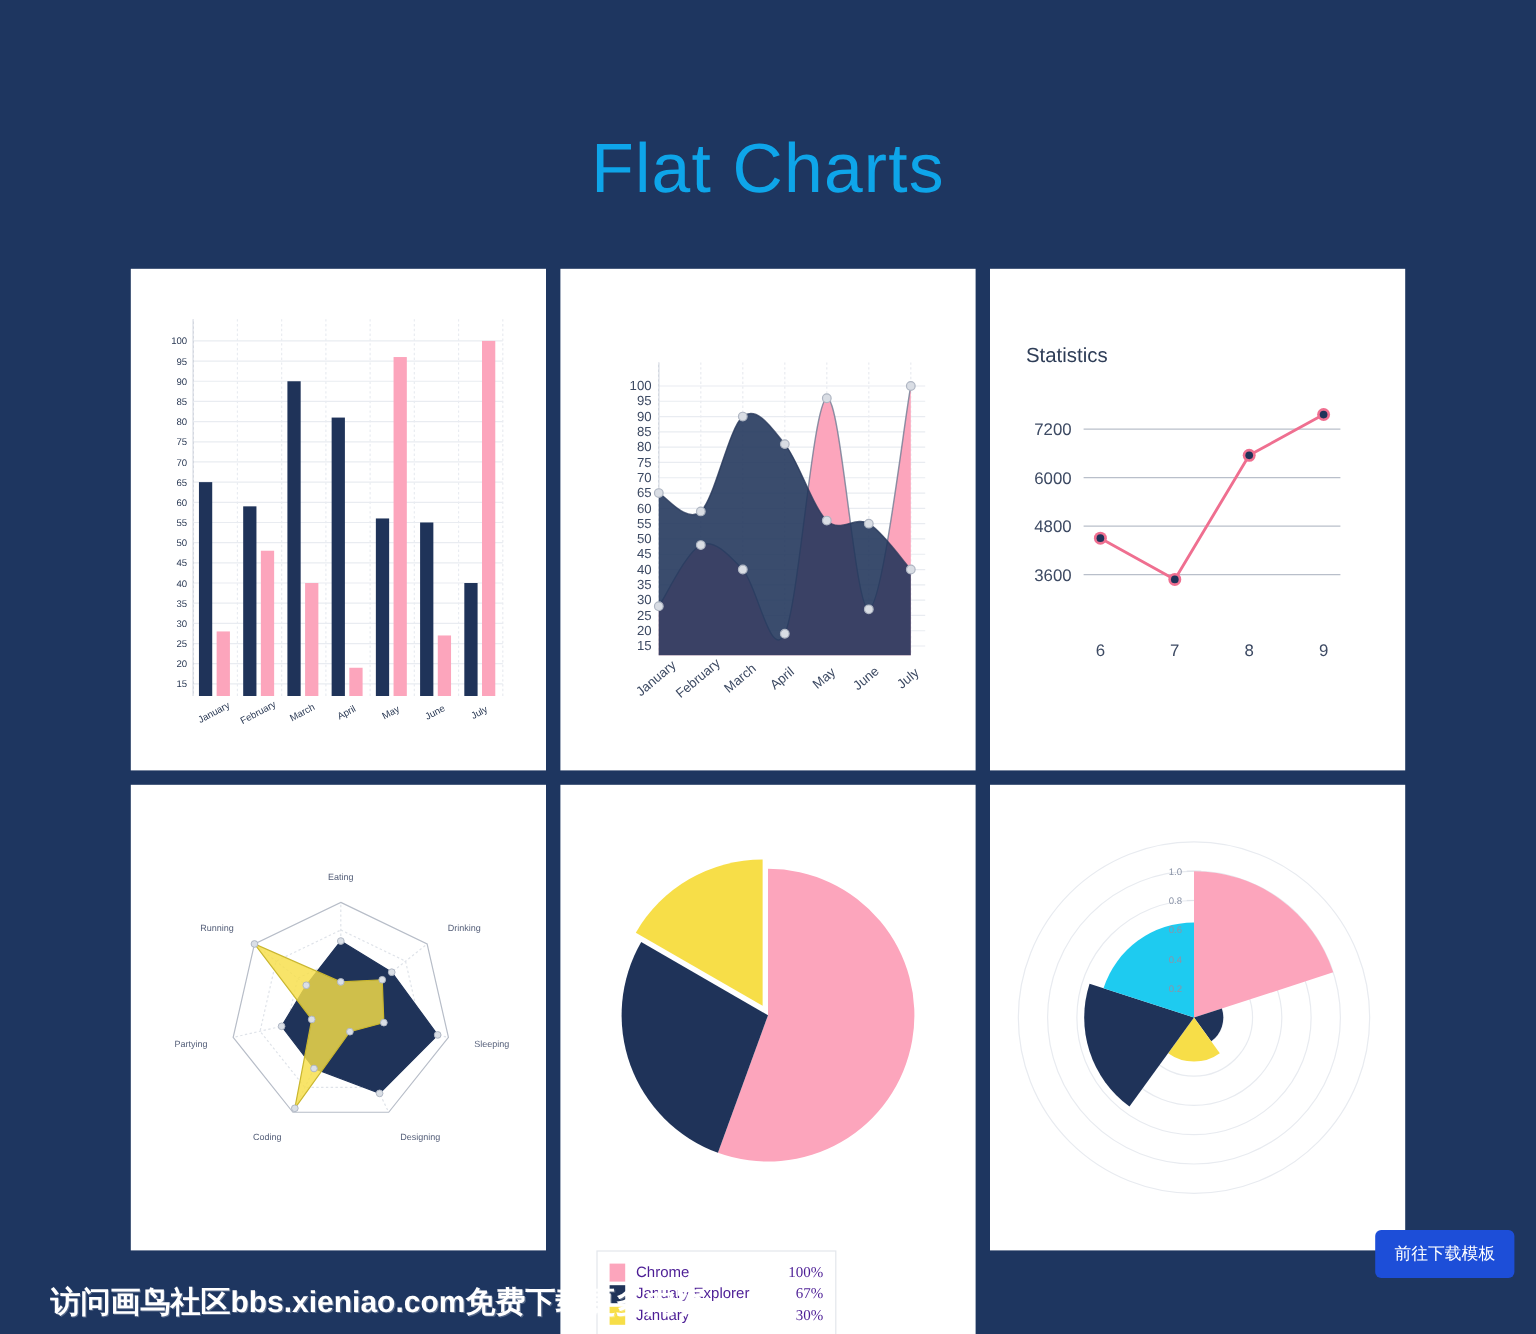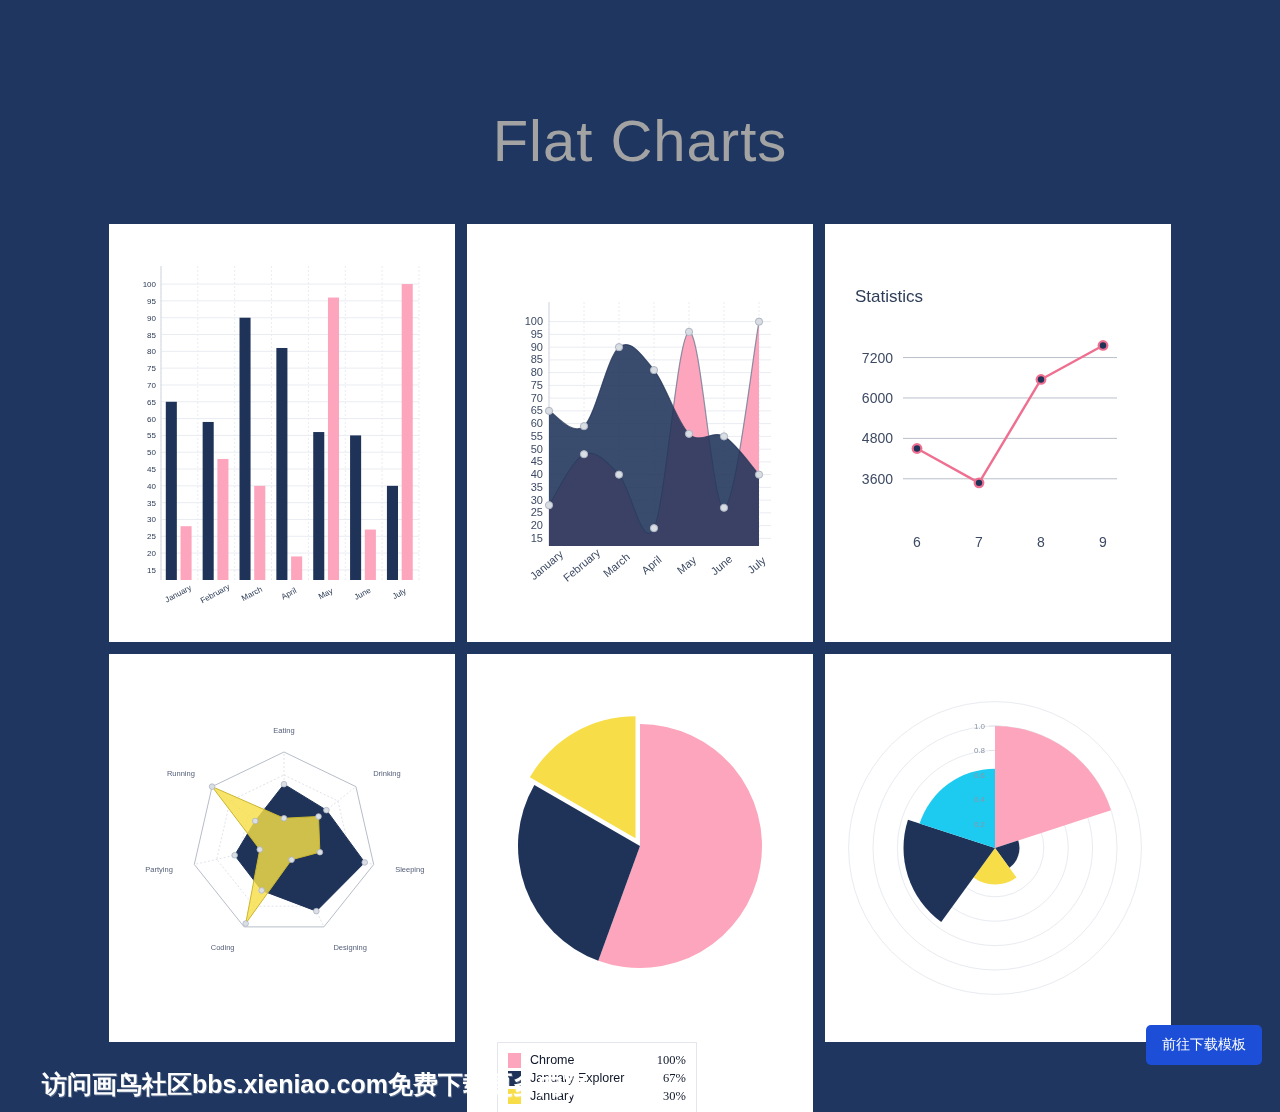--- a/index.html
+++ b/index.html
@@ -9,21 +9,21 @@
   body {
     width: 1280px;
     height: 1112px;
     background: #1e3660;
     font-family: "Liberation Sans", sans-serif;
     overflow: hidden;
     position: relative;
   }
   .page-title {
     text-align: center;
-    color: #a3a3a3;
+    color: #0ea5e9;
     font-size: 58px;
     font-weight: 300;
     letter-spacing: 1px;
     margin: 0;
     padding-top: 112px;
     line-height: 1;
   }
   .grid {
     width: 1062px;
     margin: 54px auto 0 auto;
@@ -80,21 +80,21 @@
     width: 200px;
     border: 1px solid #e3e6ec;
     background: #fff;
     padding: 8px 10px 9px 10px;
     box-sizing: border-box;
   }
   .legend-row {
     display: flex;
     align-items: center;
     font-size: 12.5px;
-    color: #0f172a;
+    color: #4c1d95;
     line-height: 18px;
     height: 18px;
     justify-content: center;
   }
   .legend-swatch {
     width: 13px;
     height: 15px;
     margin-right: 9px;
     flex: 0 0 auto;
   }

